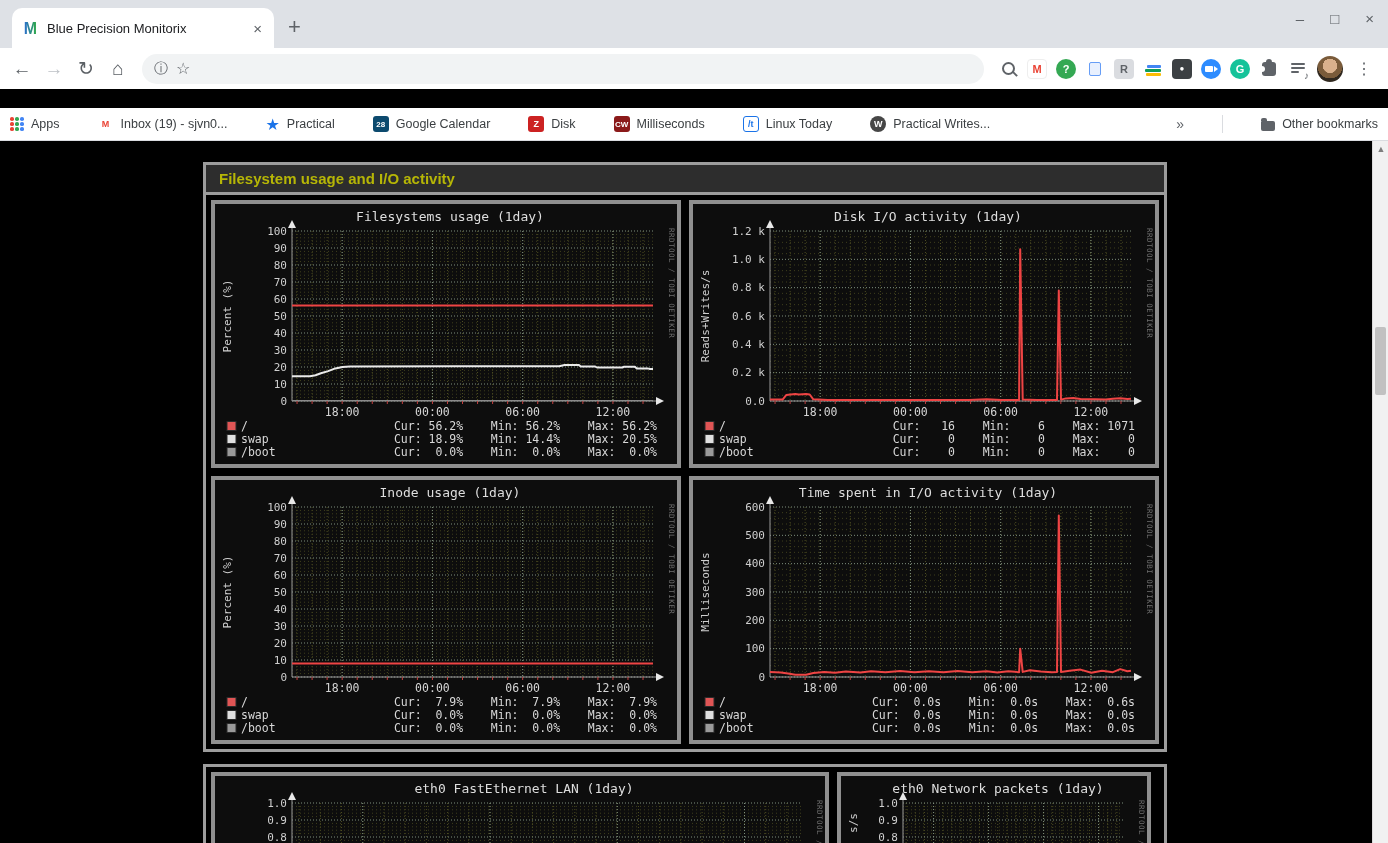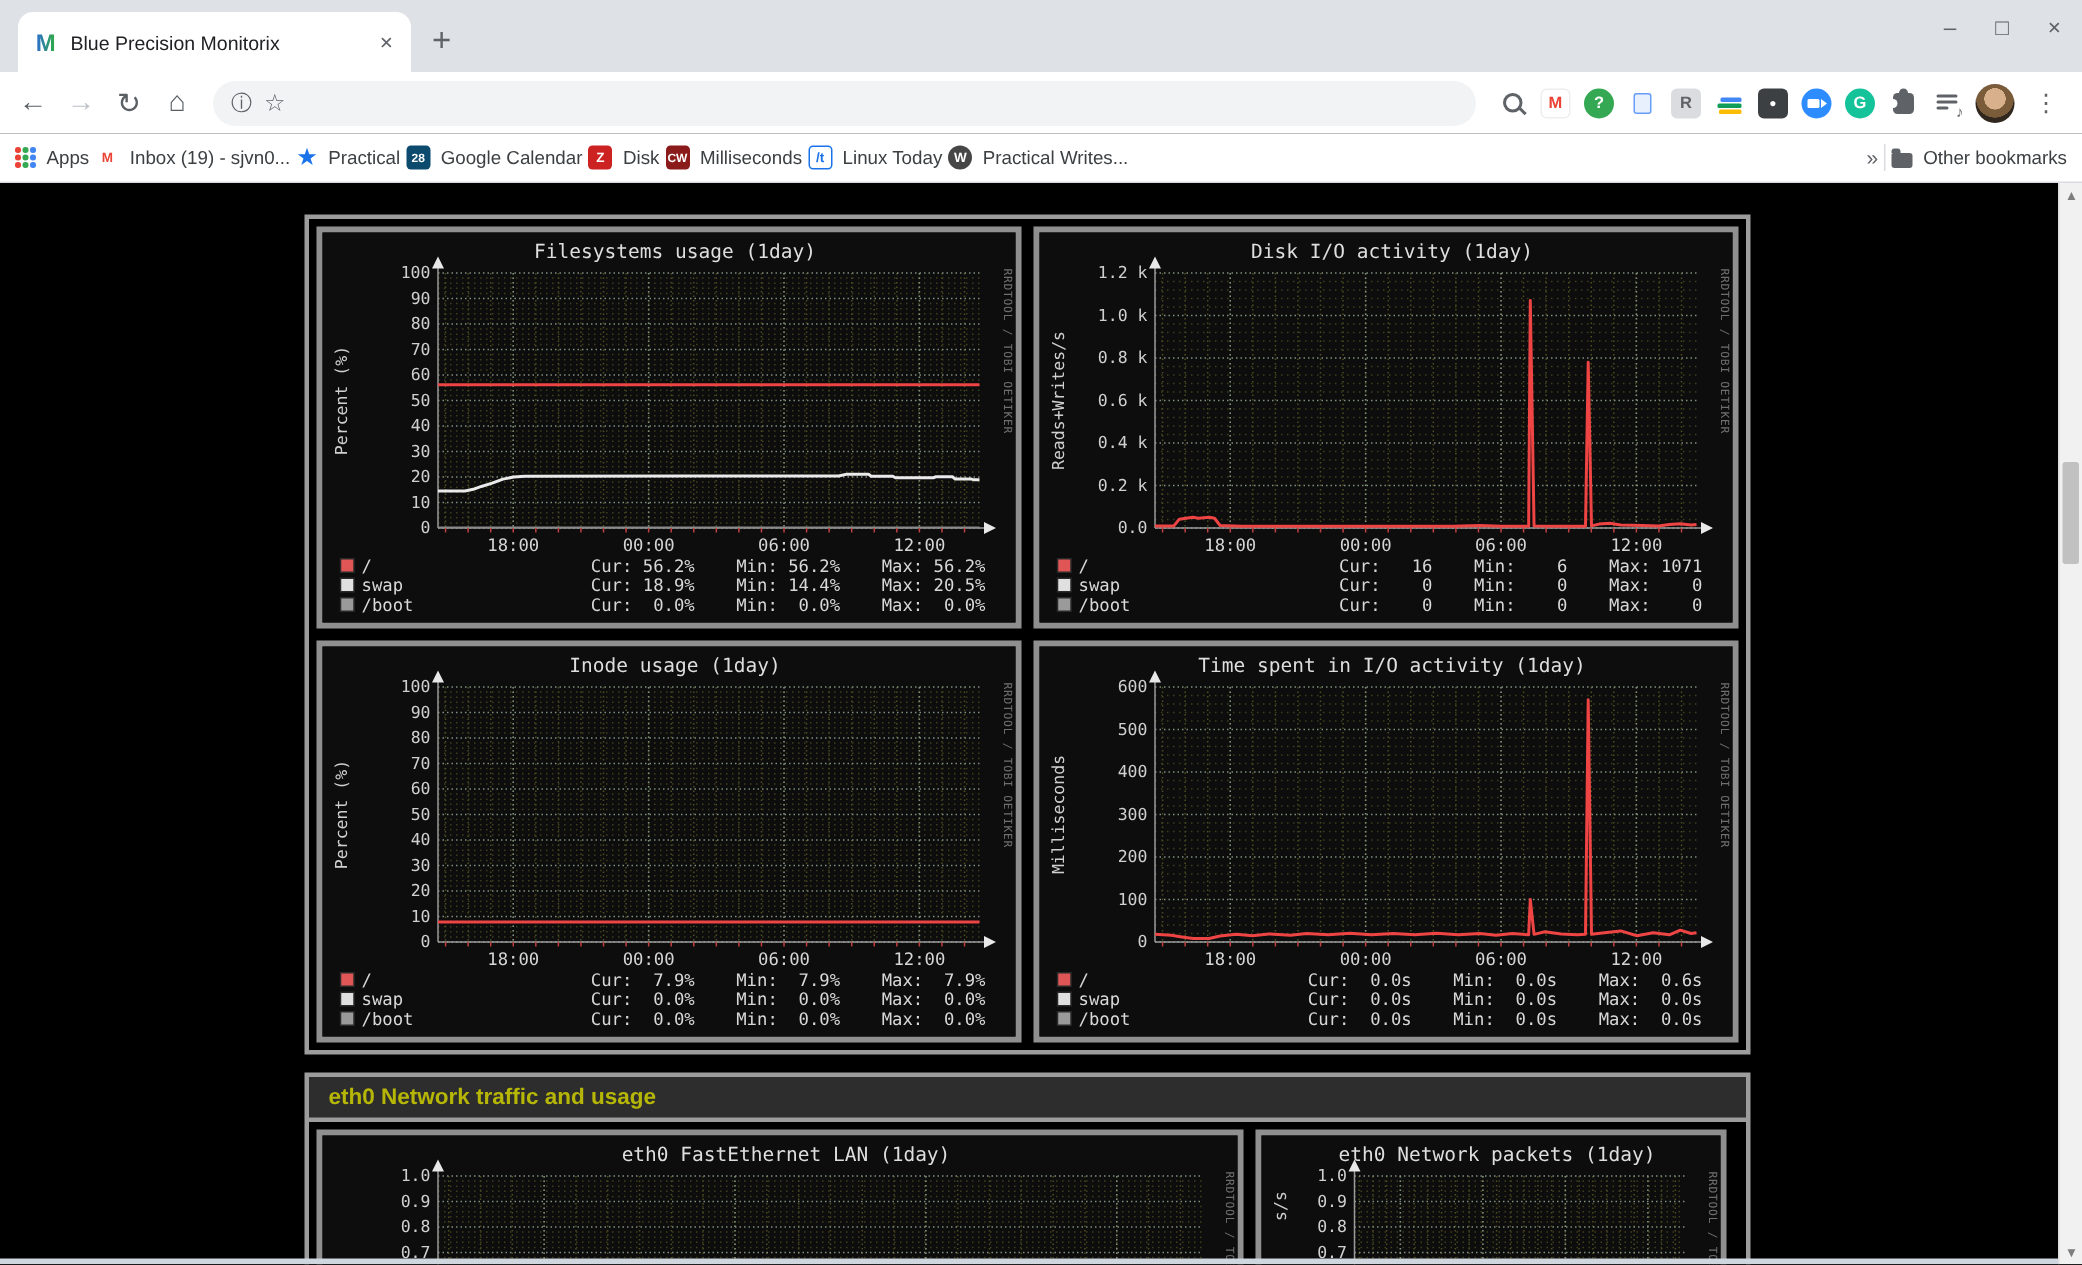--- a/index.html
+++ b/index.html
@@ -51,21 +51,21 @@
   .icon-puzzle::after { content:""; position:absolute; width:6px; height:6px; border-radius:50%; background:#fff; top:4px; left:-3px; }
   .icon-medialist { width:14px; height:12px; position:relative; }
   .icon-medialist i { display:block; height:2px; background:#5f6368; margin-bottom:2px; border-radius:1px;}
   .icon-medialist i:nth-child(3){ width:8px; }
   .icon-medialist::after{ content:"♪"; position:absolute; right:-4px; bottom:-6px; font-size:10px; color:#5f6368;}
   .icon-avatar { width:26px; height:26px; border-radius:50%;
                  background:radial-gradient(circle at 50% 38%, #d9b08c 0 34%, #7a5b3a 35% 60%, #30281f 61% 100%); }
   .kebab { color:#5f6368; font-size:16px; padding:0 4px; }
 
   .bookmarksbar { height:33px; background:#fff; border-bottom:1px solid #dadce0; display:flex; align-items:center;
-                  padding:0 10px; gap:4px; font-size:12.5px; color:#3c4043; }
+                  padding:0 10px; gap:38px; font-size:12.5px; color:#3c4043;margin-top:19px; }
   .bm { display:flex; align-items:center; gap:7px; white-space:nowrap; }
   .bm-spacer { flex:1; }
   .bm-divider { width:1px; height:18px; background:#dadce0; }
   .icon-grid9 { width:14px; height:14px; display:grid; grid-template-columns:repeat(3,1fr); grid-template-rows:repeat(3,1fr); gap:1.5px; }
   .icon-grid9 i { border-radius:50%; }
   .icon-grid9 i:nth-child(3n+1){ background:#ea4335; } .icon-grid9 i:nth-child(3n+2){ background:#34a853; }
   .icon-grid9 i:nth-child(3n+3){ background:#4285f4; }
   .bmicon { width:16px; height:16px; display:flex; align-items:center; justify-content:center;
             font-size:9px; font-weight:bold; border-radius:3px; }
   .icon-star { color:#1a73e8; font-size:16px; }
@@ -213,20 +213,21 @@
     <span class="bm">
       <span class="icon-folder"></span>
       <span>Other bookmarks</span>
     </span>
   </div>
 </div>
 
 <div class="content">
   <div class="mx">
     <section class="mxsection sec1">
+      <div class="sec-head">Filesystem usage and I/O activity</div>
       <div class="sec-body">
         <div class="panel">
             <svg class="graph" width="462" height="260" viewBox="0 0 462 260">
               <line x1="82.054" y1="27" x2="82.054" y2="197" stroke="#4e4e22" stroke-width="1" stroke-dasharray="1,2"></line>
               <line x1="97.09566666666666" y1="27" x2="97.09566666666666" y2="197" stroke="#4e4e22" stroke-width="1" stroke-dasharray="1,2"></line>
               <line x1="112.13733333333333" y1="27" x2="112.13733333333333" y2="197" stroke="#4e4e22" stroke-width="1" stroke-dasharray="1,2"></line>
               <line x1="127.179" y1="27" x2="127.179" y2="197" stroke="#4e4e22" stroke-width="1" stroke-dasharray="1,2"></line>
               <line x1="142.22066666666666" y1="27" x2="142.22066666666666" y2="197" stroke="#4e4e22" stroke-width="1" stroke-dasharray="1,2"></line>
               <line x1="157.26233333333332" y1="27" x2="157.26233333333332" y2="197" stroke="#4e4e22" stroke-width="1" stroke-dasharray="1,2"></line>
               <line x1="172.30399999999997" y1="27" x2="172.30399999999997" y2="197" stroke="#4e4e22" stroke-width="1" stroke-dasharray="1,2"></line>
@@ -728,21 +729,20 @@
               <text x="442" y="239" text-anchor="end" font-size="11.5" fill="#d8d8d8" style="white-space:pre">Cur:  0.0s    Min:  0.0s    Max:  0.0s</text>
               <rect x="12" y="243.5" width="9" height="9" fill="#9a9a9a" stroke="#2a2a2a"></rect>
               <text x="26" y="252" font-size="11.5" fill="#d8d8d8">/boot</text>
               <text x="442" y="252" text-anchor="end" font-size="11.5" fill="#d8d8d8" style="white-space:pre">Cur:  0.0s    Min:  0.0s    Max:  0.0s</text>
             </svg>
           </div>
       </div>
     </section>
 
     <section class="mxsection sec2">
-      <div class="sec-head">eth0 Network traffic and usage</div>
       <div class="sec-body">
         <div class="panel">
             <svg class="graph" width="610" height="260" viewBox="0 0 610 260">
               <line x1="84.126" y1="27" x2="84.126" y2="197" stroke="#4e4e22" stroke-width="1" stroke-dasharray="1,2"></line>
               <line x1="105.33433333333333" y1="27" x2="105.33433333333333" y2="197" stroke="#4e4e22" stroke-width="1" stroke-dasharray="1,2"></line>
               <line x1="126.54266666666666" y1="27" x2="126.54266666666666" y2="197" stroke="#4e4e22" stroke-width="1" stroke-dasharray="1,2"></line>
               <line x1="147.75099999999998" y1="27" x2="147.75099999999998" y2="197" stroke="#4e4e22" stroke-width="1" stroke-dasharray="1,2"></line>
               <line x1="168.95933333333332" y1="27" x2="168.95933333333332" y2="197" stroke="#4e4e22" stroke-width="1" stroke-dasharray="1,2"></line>
               <line x1="190.16766666666666" y1="27" x2="190.16766666666666" y2="197" stroke="#4e4e22" stroke-width="1" stroke-dasharray="1,2"></line>
               <line x1="211.37599999999998" y1="27" x2="211.37599999999998" y2="197" stroke="#4e4e22" stroke-width="1" stroke-dasharray="1,2"></line>

